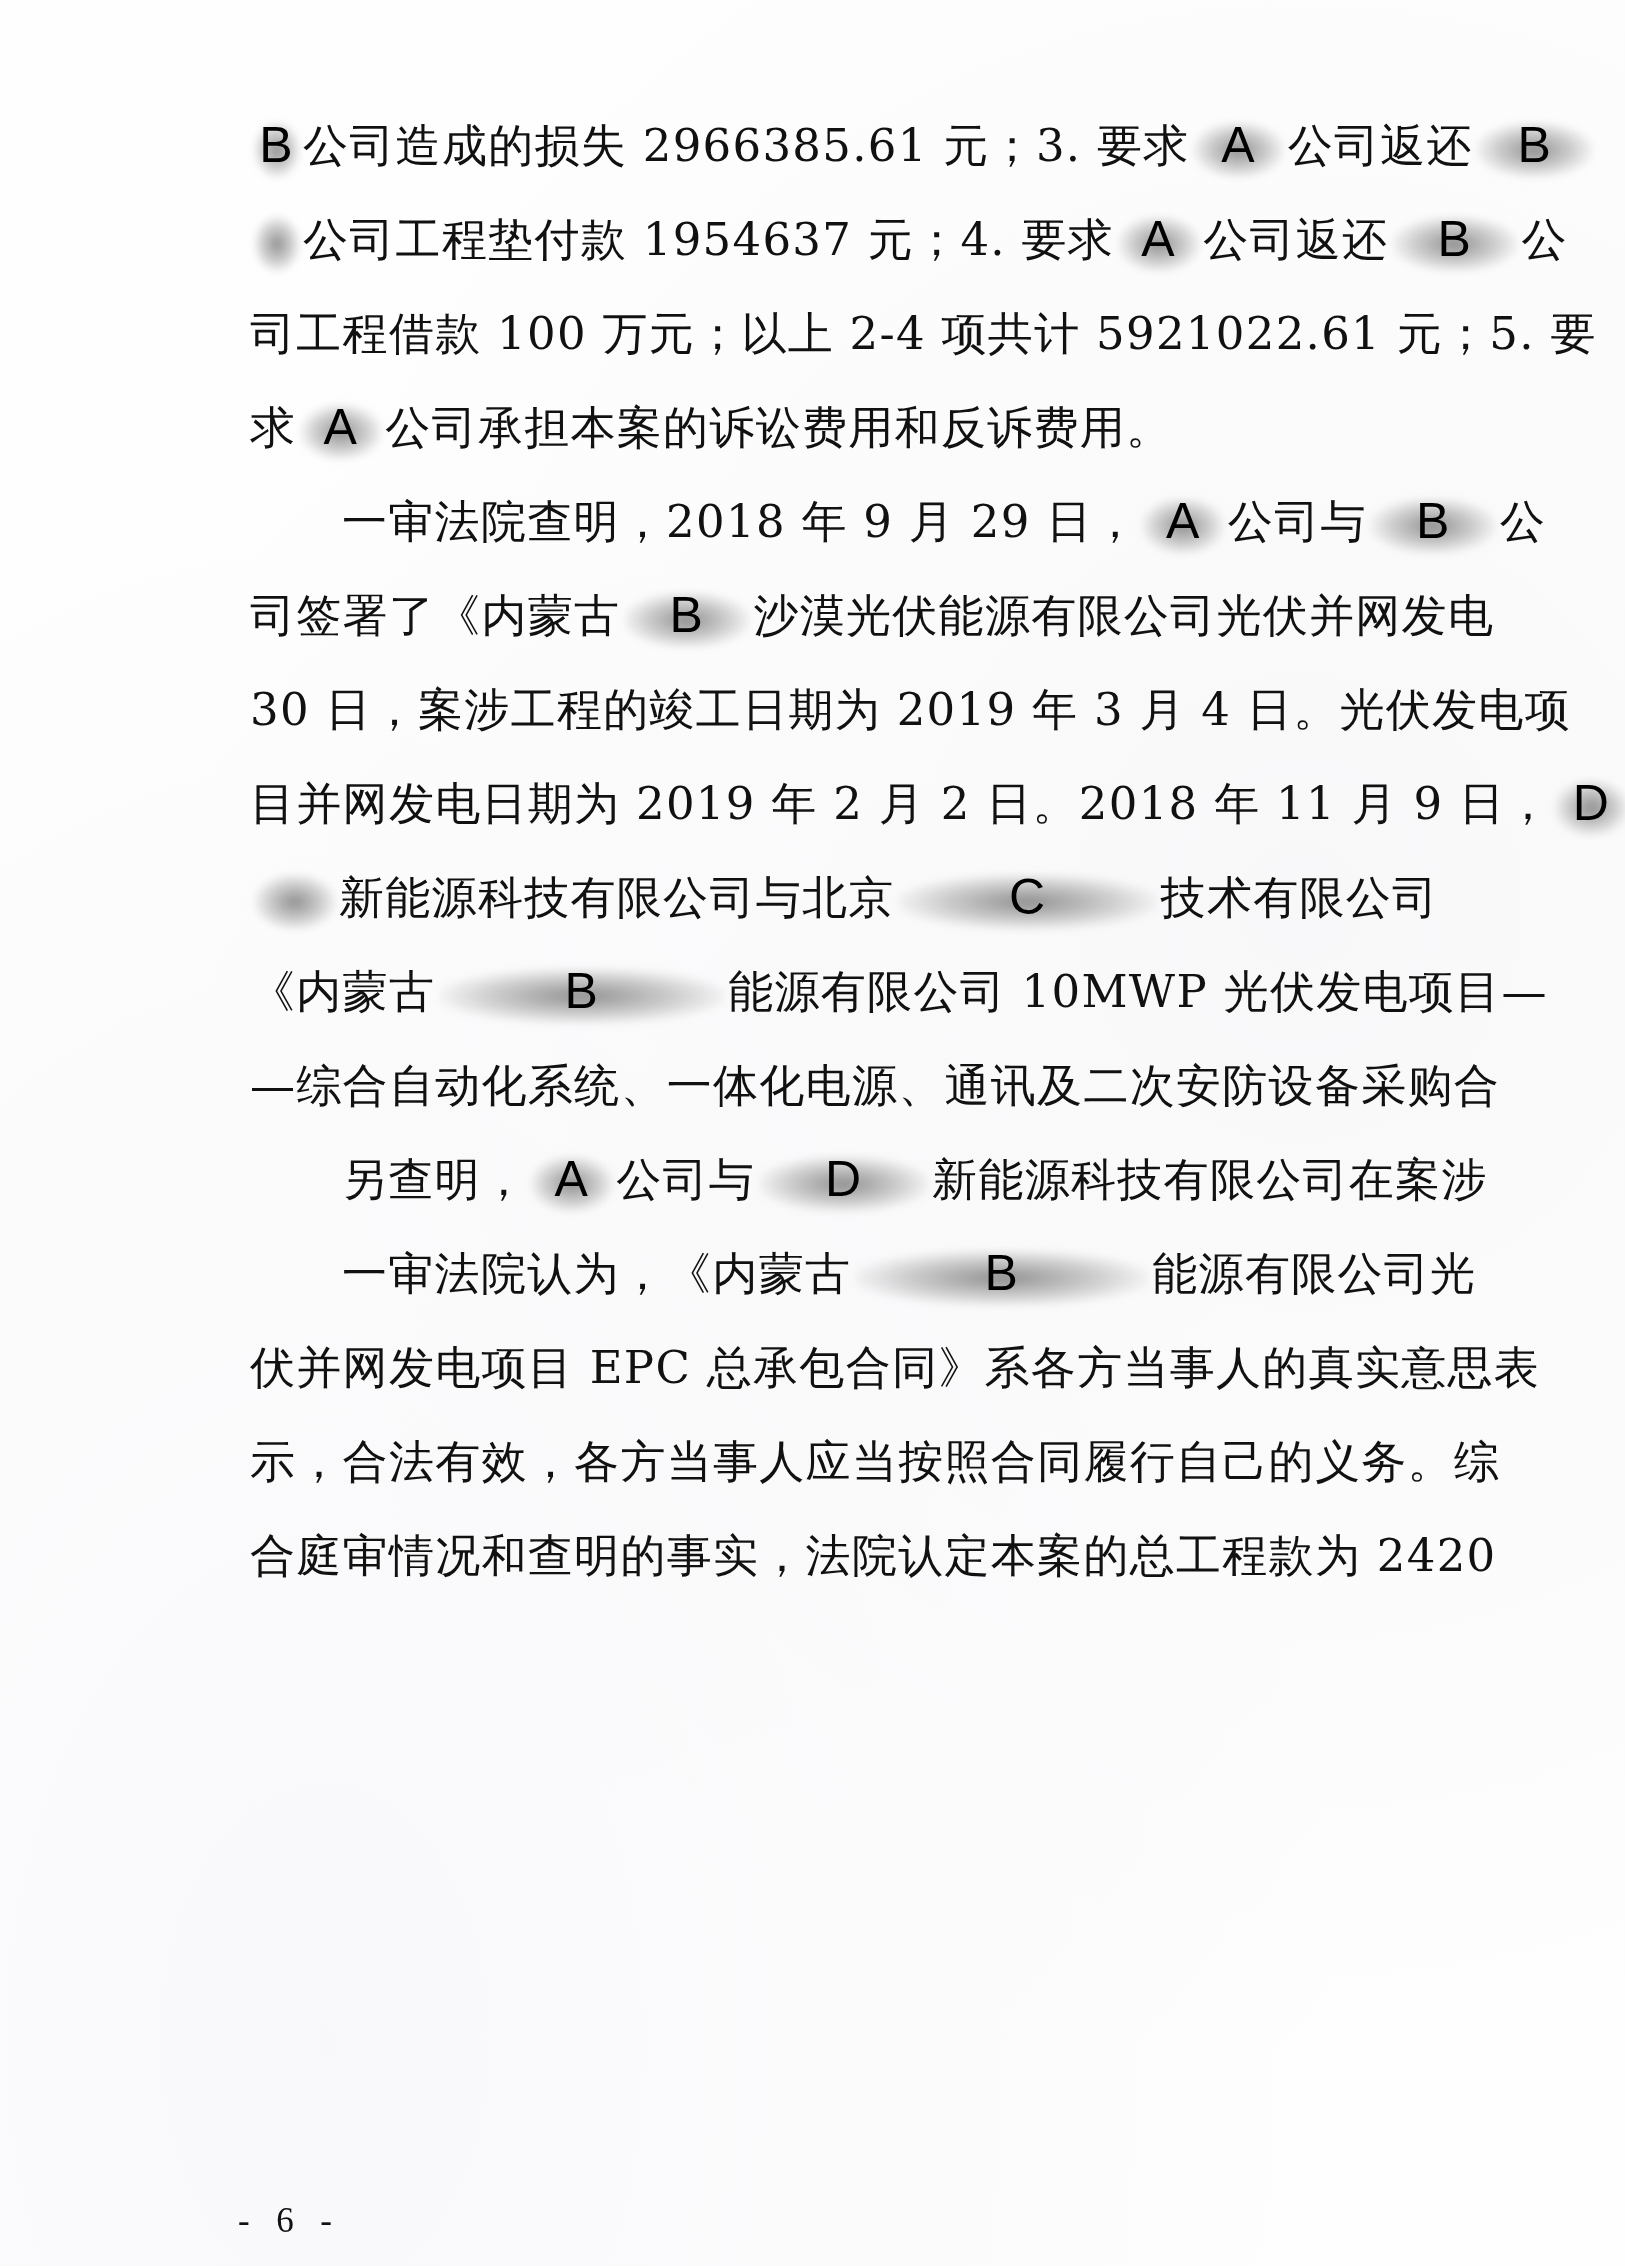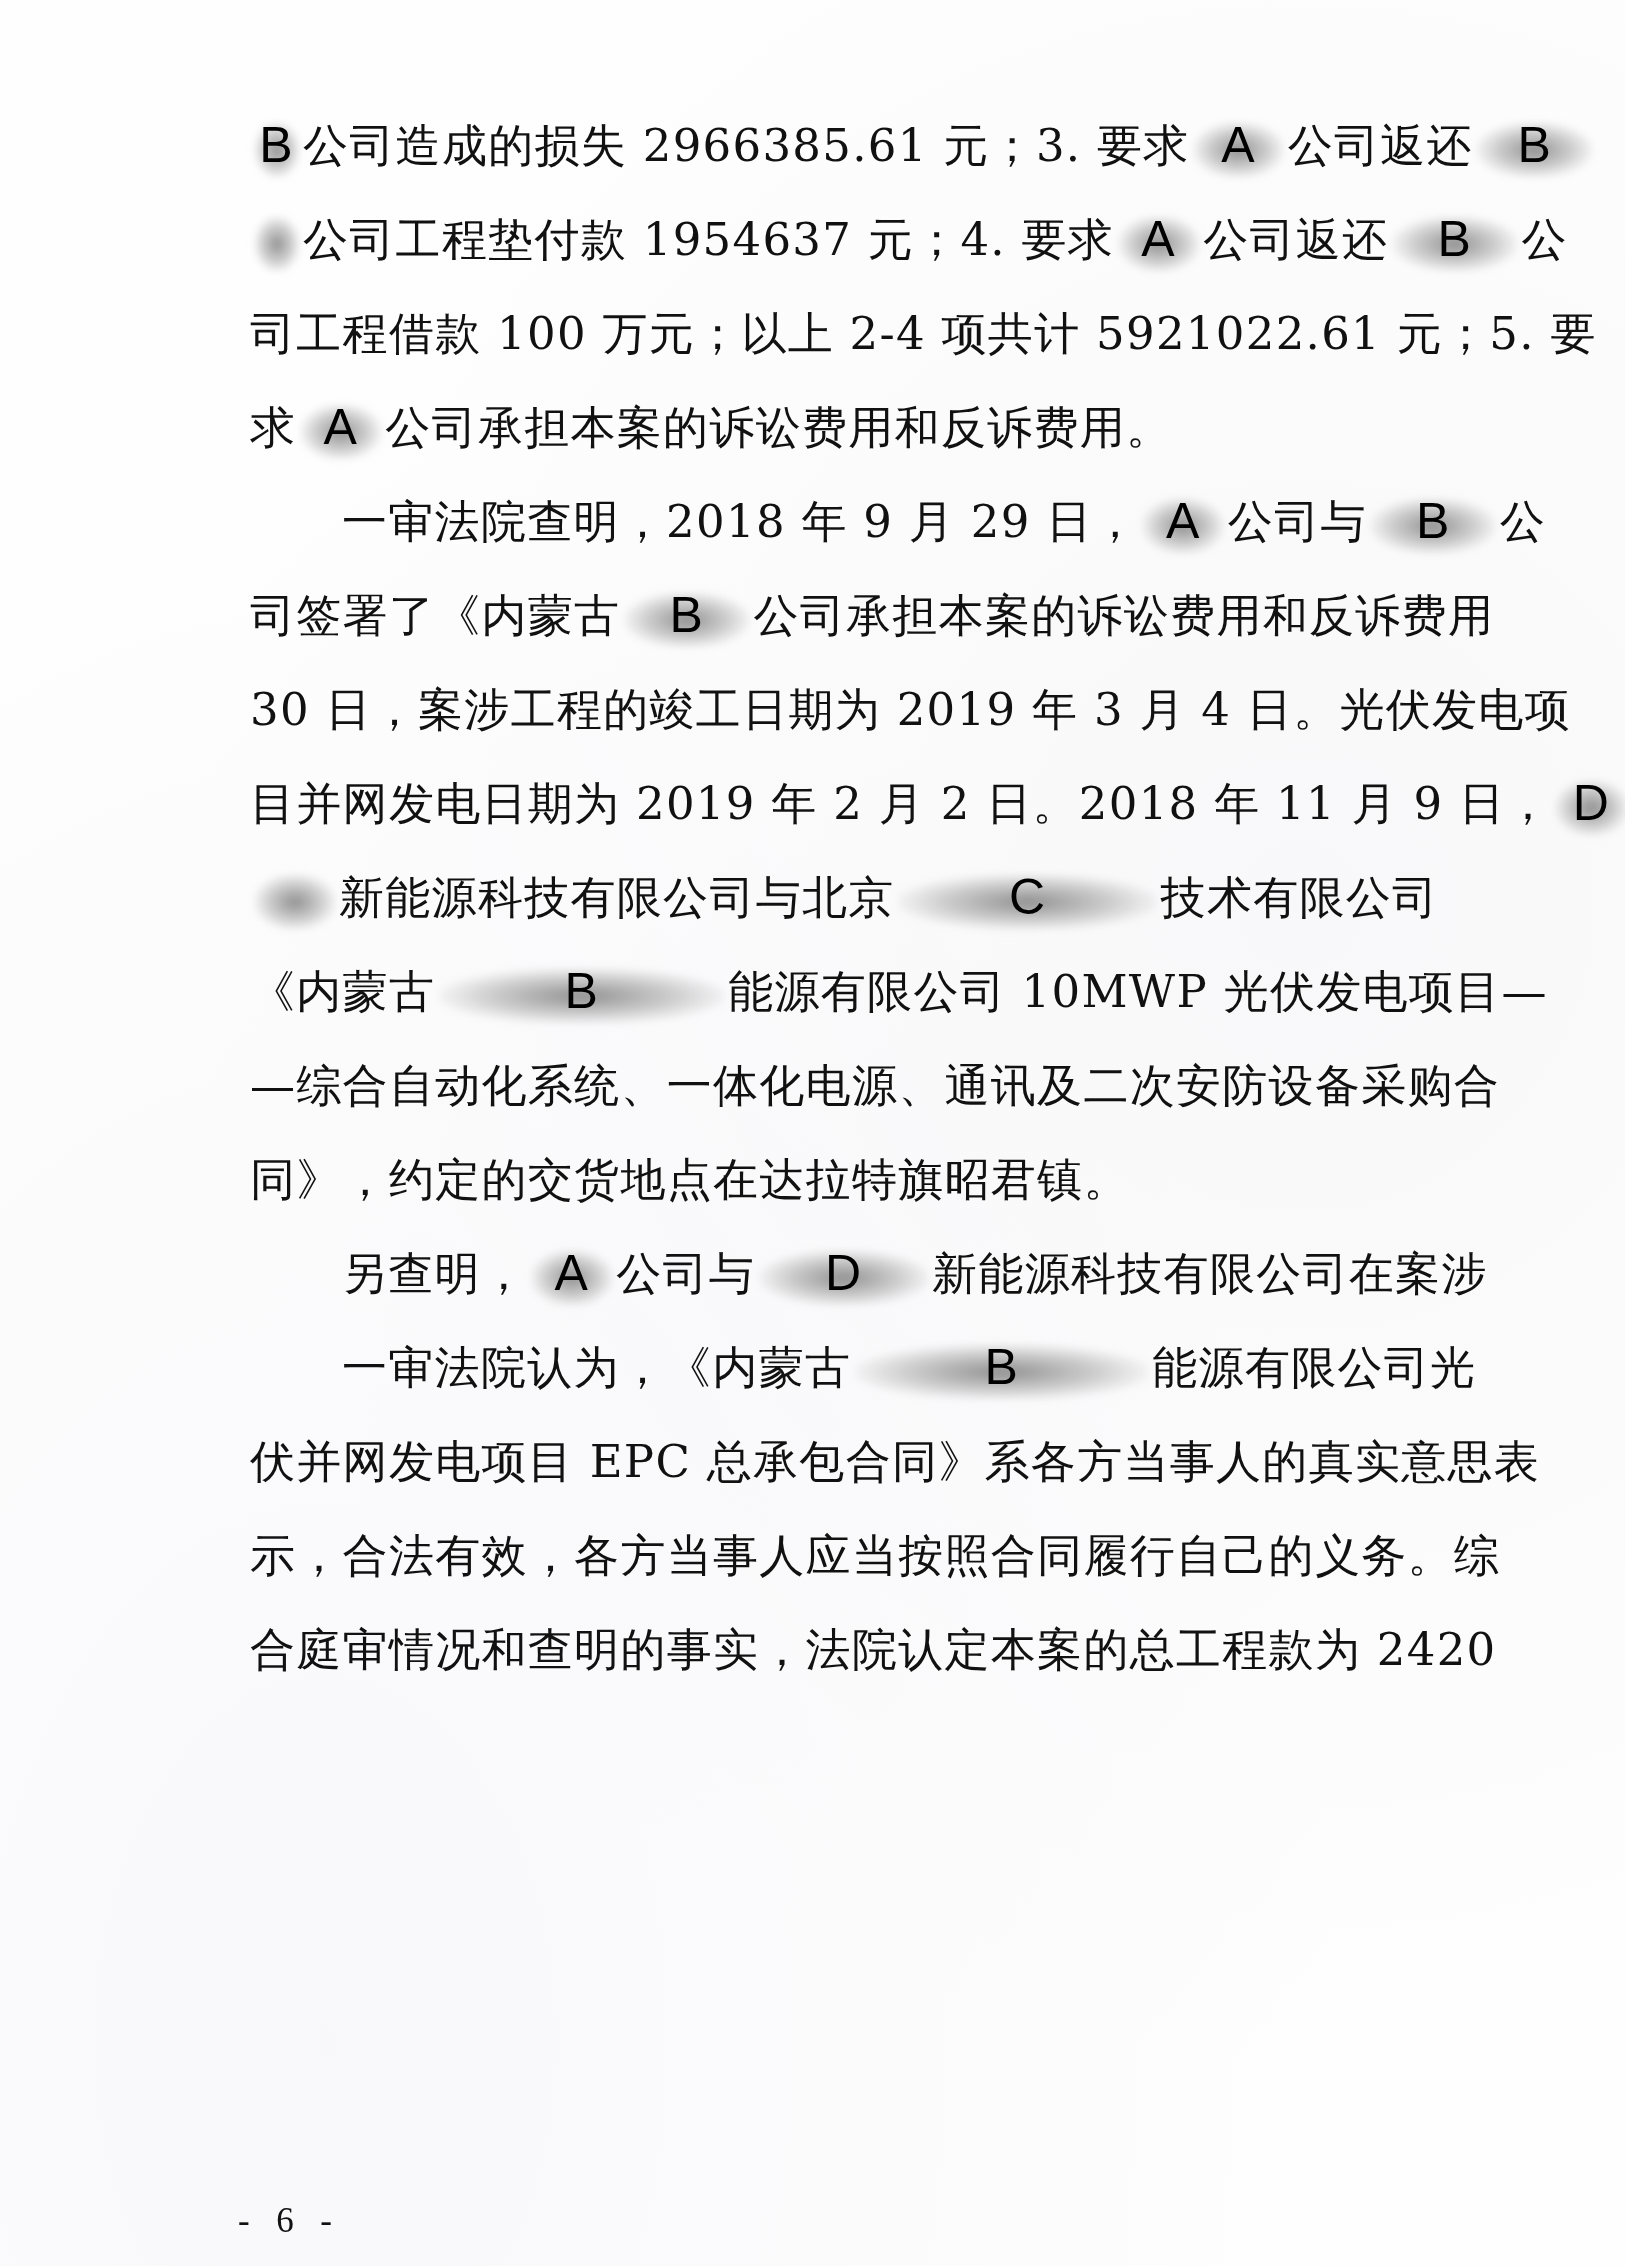--- a/index.html
+++ b/index.html
@@ -74,27 +74,26 @@
 </head>
 <body>
 
 <div class="page">
   <div class="body-text" id="body-text">
       <div class="line"><span class="redact" style="width: 53px;"><span class="blur"></span><span class="letter">B</span></span><span class="seg">公司造成的损失 2966385.61 元；3. 要求</span><span class="redact" style="width: 98px;"><span class="blur"></span><span class="letter">A</span></span><span class="seg">公司返还</span><span class="redact" style="width: 124px;"><span class="blur"></span><span class="letter">B</span></span></div>
       <div class="line"><span class="redact" style="width: 53px;"><span class="blur"></span><span class="letter"></span></span><span class="seg">公司工程垫付款 1954637 元；4. 要求</span><span class="redact" style="width: 89px;"><span class="blur"></span><span class="letter">A</span></span><span class="seg">公司返还</span><span class="redact" style="width: 133px;"><span class="blur"></span><span class="letter">B</span></span><span class="seg">公</span></div>
       <div class="line"><span class="seg">司工程借款 100 万元；以上 2-4 项共计 5921022.61 元；5. 要</span></div>
       <div class="line"><span class="seg">求</span><span class="redact" style="width: 89px;"><span class="blur"></span><span class="letter">A</span></span><span class="seg">公司承担本案的诉讼费用和反诉费用。</span></div>
       <div class="line indent"><span class="seg">一审法院查明，2018 年 9 月 29 日，</span><span class="redact" style="width: 89px;"><span class="blur"></span><span class="letter">A</span></span><span class="seg">公司与</span><span class="redact" style="width: 133px;"><span class="blur"></span><span class="letter">B</span></span><span class="seg">公</span></div>
-      <div class="line"><span class="seg">司签署了《内蒙古</span><span class="redact" style="width: 133px;"><span class="blur"></span><span class="letter">B</span></span><span class="seg">公司承担本案的诉讼费用和反诉费用</span></div>
+      <div class="line"><span class="seg">司签署了《内蒙古</span><span class="redact" style="width: 133px;"><span class="blur"></span><span class="letter">B</span></span><span class="seg">沙漠光伏能源有限公司光伏并网发电</span></div>
       <div class="line"><span class="seg">30 日，案涉工程的竣工日期为 2019 年 3 月 4 日。光伏发电项</span></div>
       <div class="line"><span class="seg">目并网发电日期为 2019 年 2 月 2 日。2018 年 11 月 9 日，</span><span class="redact" style="width: 80px;"><span class="blur"></span><span class="letter">D</span></span></div>
       <div class="line"><span class="redact" style="width: 89px;"><span class="blur"></span><span class="letter"></span></span><span class="seg">新能源科技有限公司与北京</span><span class="redact" style="width: 266px;"><span class="blur"></span><span class="letter">C</span></span><span class="seg">技术有限公司</span></div>
       <div class="line"><span class="seg">《内蒙古</span><span class="redact" style="width: 293px;"><span class="blur"></span><span class="letter">B</span></span><span class="seg">能源有限公司 10MWP 光伏发电项目—</span></div>
       <div class="line"><span class="seg">—综合自动化系统、一体化电源、通讯及二次安防设备采购合</span></div>
-      <div class="line"><span class="seg">同》，约定的交货地点在达拉特旗昭君镇。</span></div>
       <div class="line indent"><span class="seg">另查明，</span><span class="redact" style="width: 89px;"><span class="blur"></span><span class="letter">A</span></span><span class="seg">公司与</span><span class="redact" style="width: 177px;"><span class="blur"></span><span class="letter">D</span></span><span class="seg">新能源科技有限公司在案涉</span></div>
       <div class="line indent"><span class="seg">一审法院认为，《内蒙古</span><span class="redact" style="width: 301px;"><span class="blur"></span><span class="letter">B</span></span><span class="seg">能源有限公司光</span></div>
       <div class="line"><span class="seg">伏并网发电项目 EPC 总承包合同》系各方当事人的真实意思表</span></div>
       <div class="line"><span class="seg">示，合法有效，各方当事人应当按照合同履行自己的义务。综</span></div>
       <div class="line"><span class="seg">合庭审情况和查明的事实，法院认定本案的总工程款为 2420</span></div>
     </div>
   <div class="page-number">- 6 -</div>
 </div>
 
 

